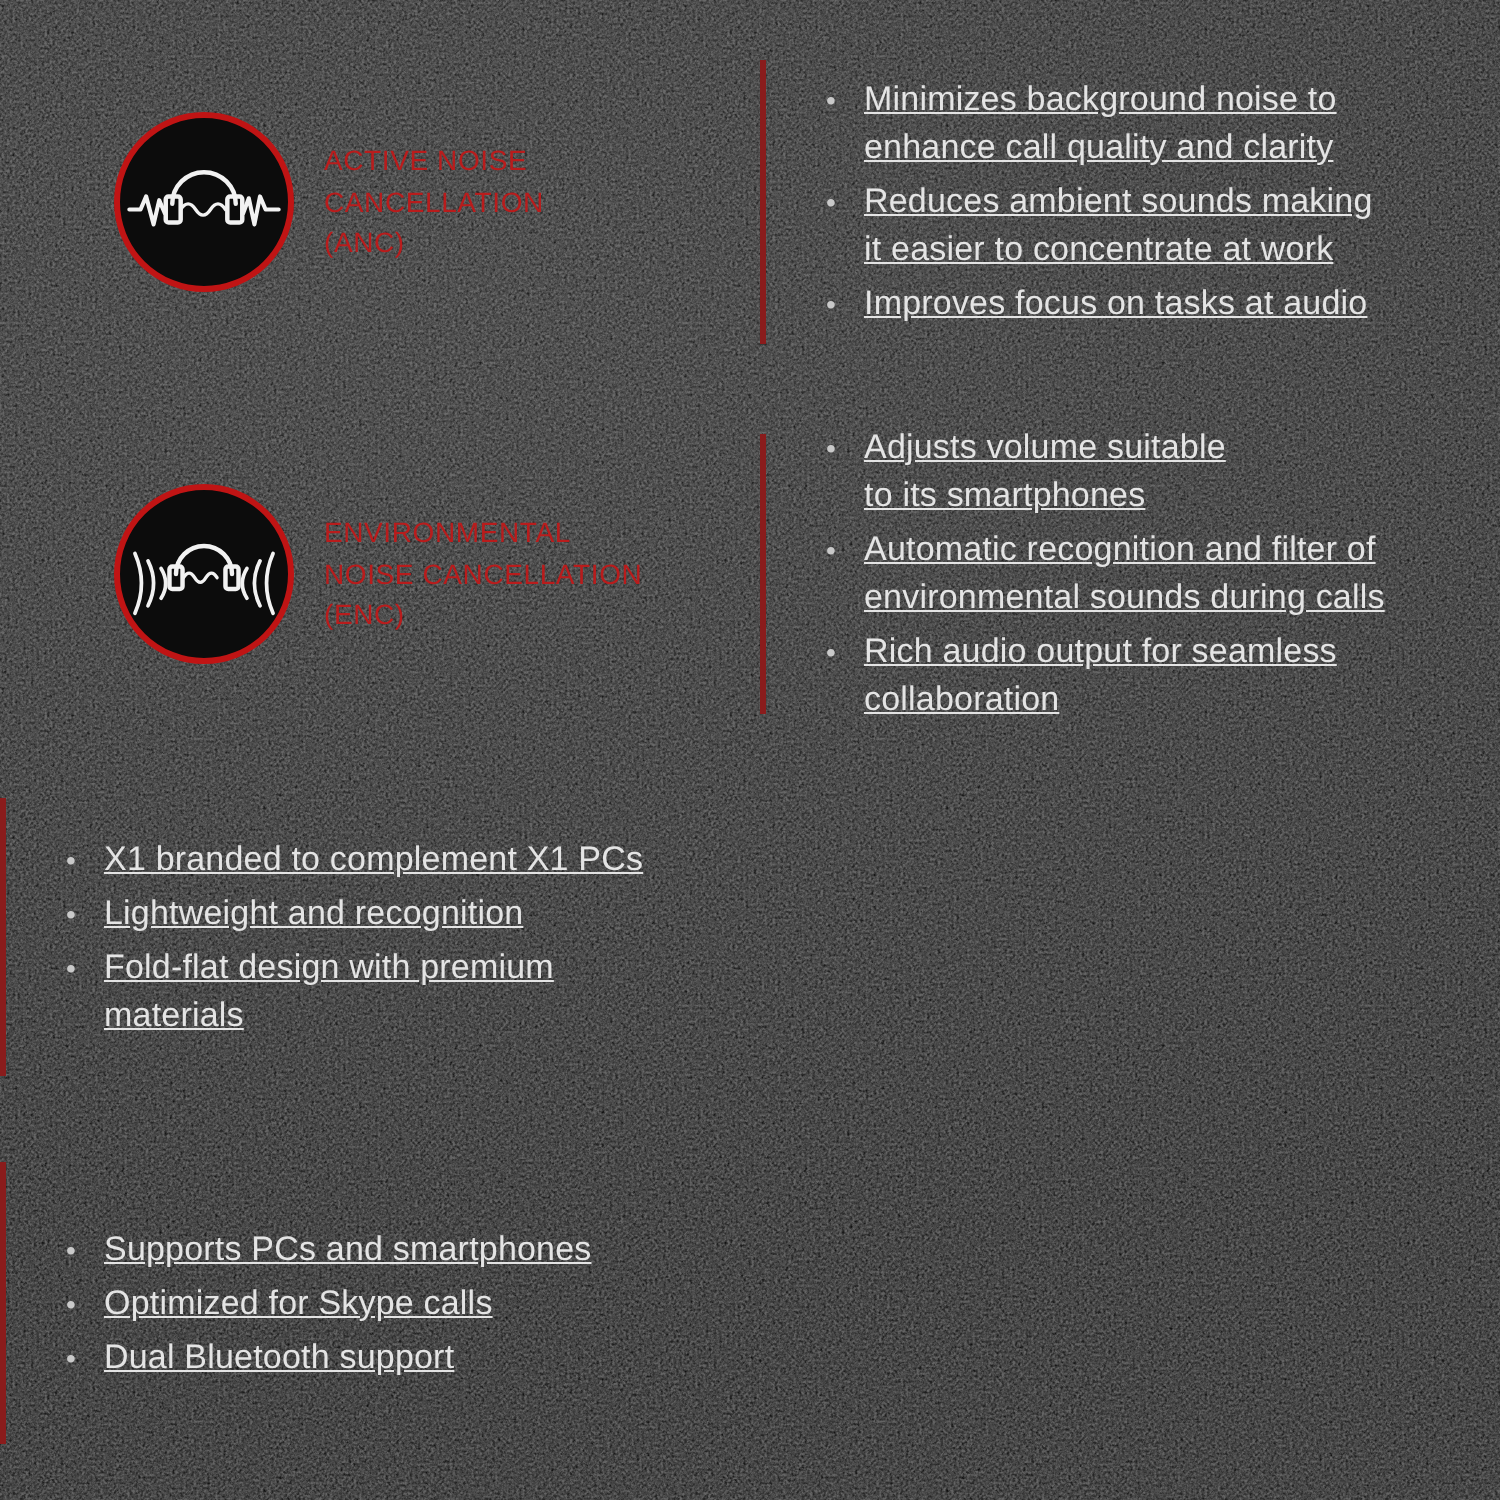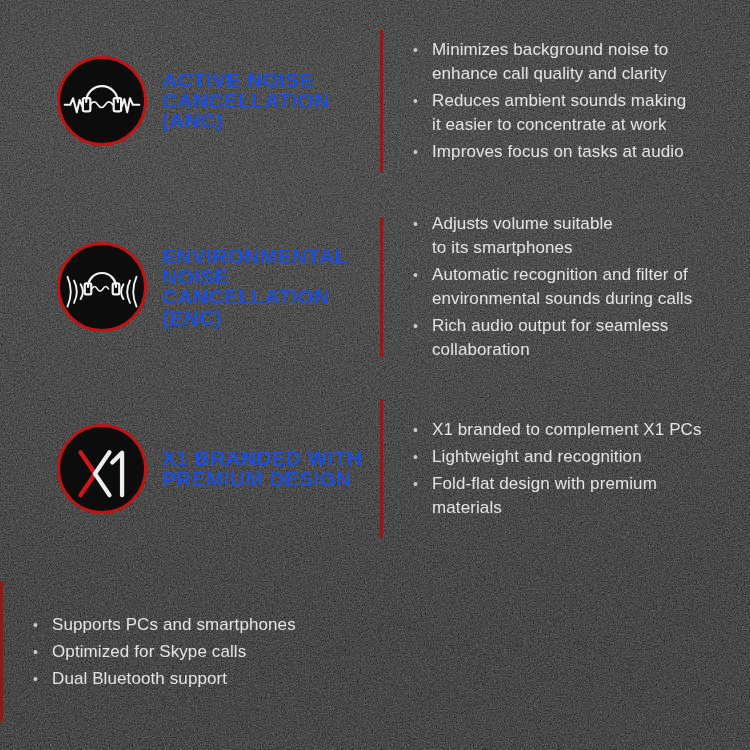--- a/index.html
+++ b/index.html
@@ -26,23 +26,23 @@
   .icon-circle {
     width: 90px; height: 90px; flex: 0 0 90px;
     border: 3px solid #c01414; border-radius: 50%;
     background: #0c0c0c;
     display: flex; align-items: center; justify-content: center;
   }
   .icon-circle svg { width: 84px; height: 84px; display: block; }
 
   .feature-title {
     margin-left: 15px; width: 225px;
-    font-size: 21px; font-weight: bold; line-height: 20.5px;
+    font-size: 14px; font-weight: normal; line-height: 20.5px;
     letter-spacing: 0.3px;
-    color: #1d4ed8;
+    color: #b91c1c;
     white-space: pre-line;
   }
 
   .right-col {
     flex: 1;
     border-left: 3px solid #8a1c1c;
     display: flex; flex-direction: column; justify-content: center;
     padding-left: 28px; padding-right: 10px;
   }
   ul.bullets { list-style: none; }
@@ -51,20 +51,21 @@
     margin: 3px 0;
   }
   .dot {
     color: #c9c9c9; font-size: 14px; line-height: 24px;
     text-align: left; padding-left: 2px;
   }
   .bullet-text {
     font-size: 17px; line-height: 24px; color: #e4e4e4;
     letter-spacing: 0.1px;
     white-space: pre-line;
+    text-decoration: underline;
   }
 </style>
 </head>
 <body>
 
 <svg id="noise-layer" width="750" height="750" xmlns="http://www.w3.org/2000/svg">
   <filter id="grain">
     <feTurbulence type="fractalNoise" baseFrequency="0.75" numOctaves="3" seed="7" stitchTiles="stitch"></feTurbulence>
     <feColorMatrix type="matrix" values="0 0 0 0 0.85  0 0 0 0 0.85  0 0 0 0 0.85  0.8 0.8 0.8 0 -0.55"></feColorMatrix>
   </filter>
@@ -144,33 +145,20 @@
         <li>
             <span class="dot">•</span>
             <span class="bullet-text">Rich audio output for seamless
 collaboration</span>
           </li>
       </ul>
     </div>
   </section>
 
   <section class="row" style="top:399px;height:139px">
-    <div class="left-col">
-      <div class="icon-circle">
-        <svg viewBox="0 0 90 90" fill="none" stroke-linecap="round">
-          <path d="M22 27 L37.5 50" stroke="#d01818" stroke-width="4.6"></path>
-          <path d="M22 73 L37.5 50" stroke="#d01818" stroke-width="4.6"></path>
-          <path d="M37.5 50 L53 73" stroke="#eeeeee" stroke-width="4.6"></path>
-          <path d="M37.5 50 L53 27" stroke="#eeeeee" stroke-width="4.6"></path>
-          <path d="M56 38 L66.5 27.5 L66.5 73" stroke="#eeeeee" stroke-width="4.6" stroke-linejoin="round"></path>
-        </svg>
-      </div>
-      <h2 class="feature-title">X1 BRANDED WITH
-PREMIUM DESIGN</h2>
-    </div>
     <div class="right-col">
       <ul class="bullets">
         <li>
             <span class="dot">•</span>
             <span class="bullet-text">X1 branded to complement X1 PCs</span>
           </li>
         <li>
             <span class="dot">•</span>
             <span class="bullet-text">Lightweight and recognition</span>
           </li>

